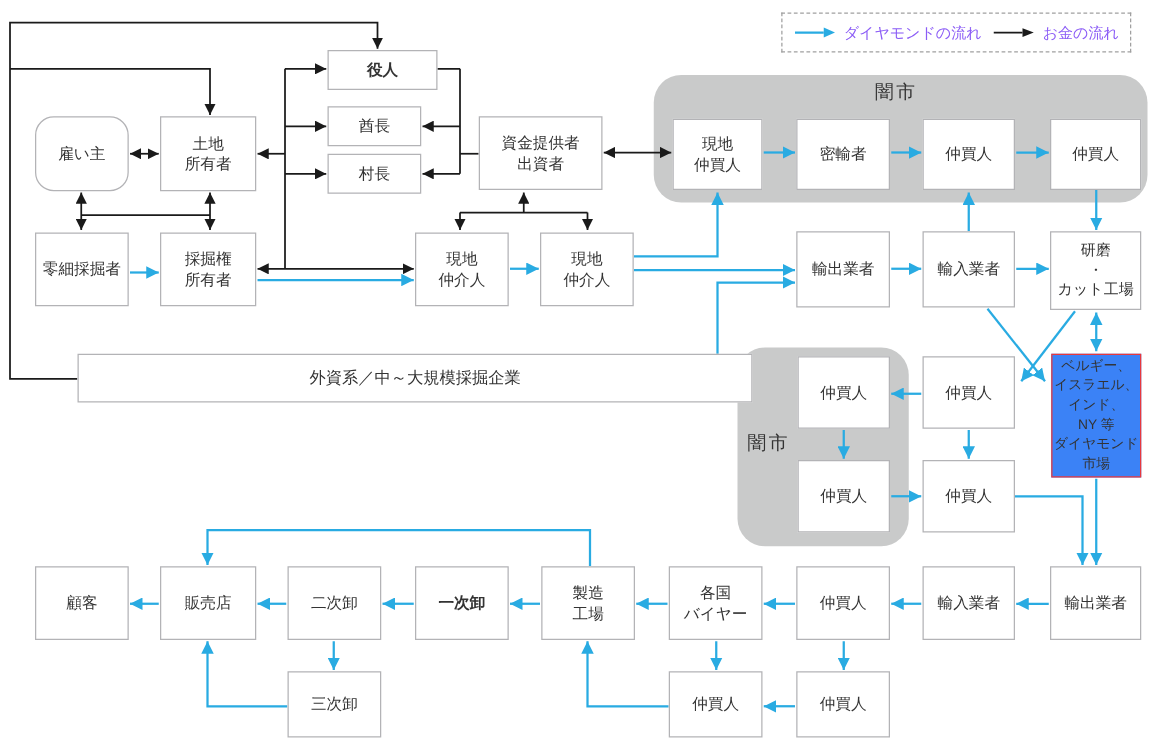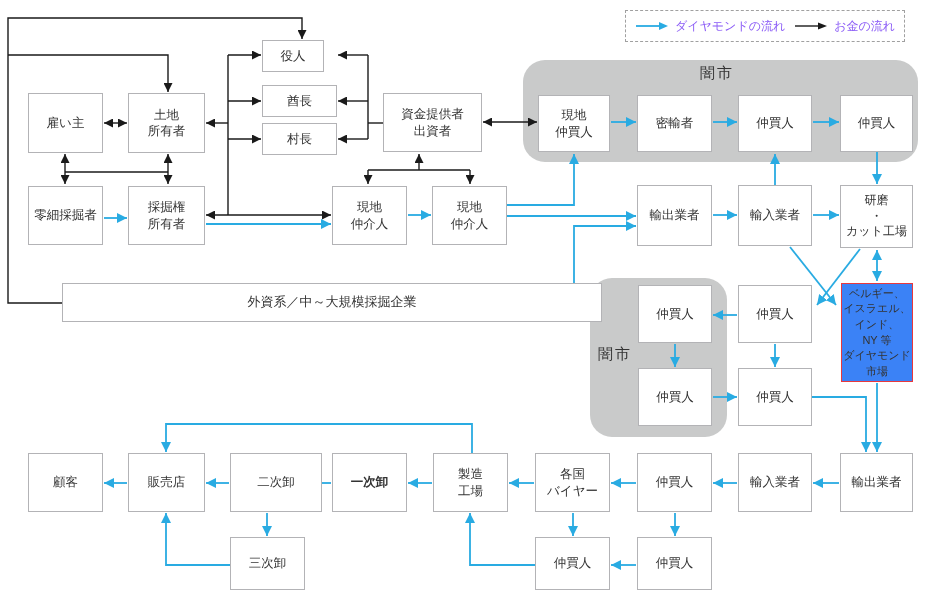--- a/index.html
+++ b/index.html
@@ -129,24 +129,24 @@
     </div>
     <div class="legend-item">
       <svg width="34" height="10">
         <path d="M1 5 H24" stroke="#1a1a1a" stroke-width="1.4" fill="none"></path>
         <path d="M24 1.5 L33 5 L24 8.5 z" fill="#1a1a1a"></path>
       </svg>
       <span>お金の流れ</span>
     </div>
   </div>
 
-  <div class="node" style="left:262px;top:40px;width:62px;height:32px;">役人</div>
+  <div class="node" style="left:262px;top:40px;width:88px;height:32px;font-weight:bold;">役人</div>
   <div class="node" style="left:262px;top:85px;width:75px;height:32px;">酋長</div>
   <div class="node" style="left:262px;top:123px;width:75px;height:32px;">村長</div>
-  <div class="node" style="left:28px;top:93px;width:75px;height:60px;">雇い主</div>
+  <div class="node" style="left:28px;top:93px;width:75px;height:60px;border-radius:15px;">雇い主</div>
   <div class="node" style="left:128px;top:93px;width:77px;height:60px;">土地
 所有者</div>
   <div class="node" style="left:383px;top:93px;width:99px;height:59px;">資金提供者
 出資者</div>
   <div class="node" style="left:28px;top:186px;width:75px;height:59px;">零細採掘者</div>
   <div class="node" style="left:128px;top:186px;width:77px;height:59px;">採掘権
 所有者</div>
   <div class="node" style="left:332px;top:186px;width:75px;height:59px;">現地
 仲介人</div>
   <div class="node" style="left:432px;top:186px;width:75px;height:59px;">現地
@@ -172,21 +172,21 @@
 イスラエル、
 インド、
 NY 等
 ダイヤモンド
 市場</div>
   <div class="node" style="left:638px;top:368px;width:74px;height:58px;">仲買人</div>
   <div class="node" style="left:738px;top:368px;width:74px;height:58px;">仲買人</div>
 
   <div class="node" style="left:28px;top:453px;width:75px;height:59px;">顧客</div>
   <div class="node" style="left:128px;top:453px;width:77px;height:59px;">販売店</div>
-  <div class="node" style="left:230px;top:453px;width:92px;height:59px;text-align:right;">二次卸</div>
+  <div class="node" style="left:230px;top:453px;width:75px;height:59px;text-align:right;">二次卸</div>
   <div class="node" style="left:332px;top:453px;width:75px;height:59px;font-weight:bold;">一次卸</div>
   <div class="node" style="left:433px;top:453px;width:75px;height:59px;">製造
 工場</div>
   <div class="node" style="left:535px;top:453px;width:75px;height:59px;">各国
 バイヤー</div>
   <div class="node" style="left:637px;top:453px;width:75px;height:59px;">仲買人</div>
   <div class="node" style="left:738px;top:453px;width:74px;height:59px;">輸入業者</div>
   <div class="node" style="left:840px;top:453px;width:73px;height:59px;">輸出業者</div>
 
   <div class="node" style="left:230px;top:537px;width:75px;height:53px;">三次卸</div>

